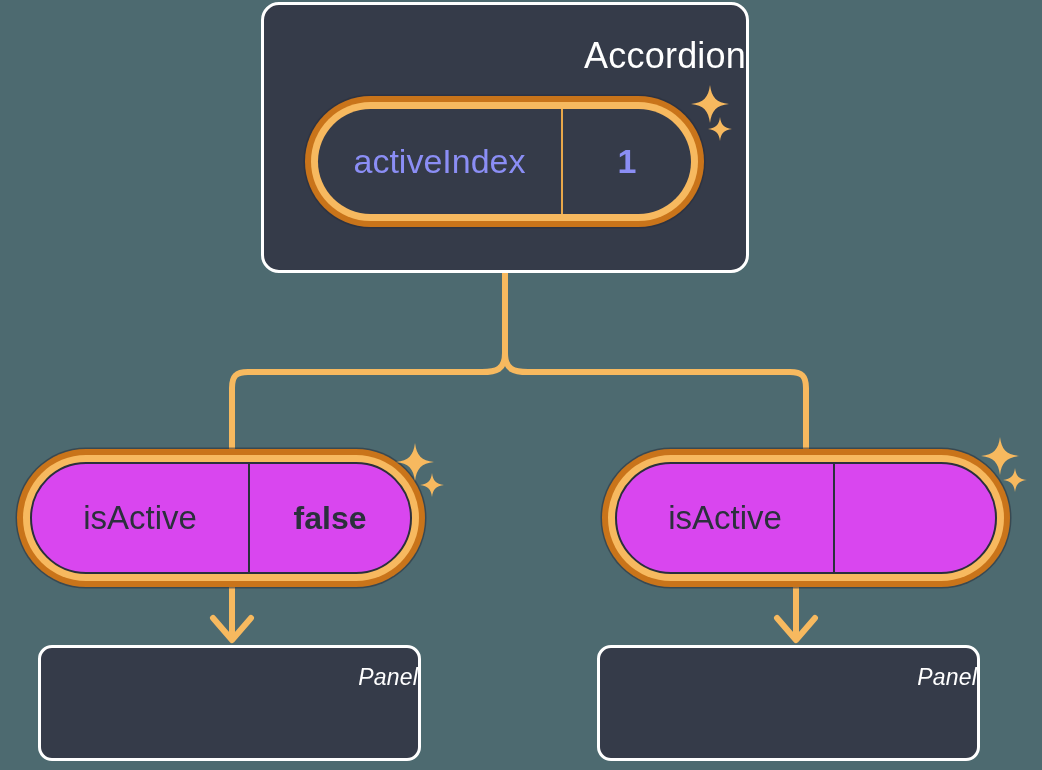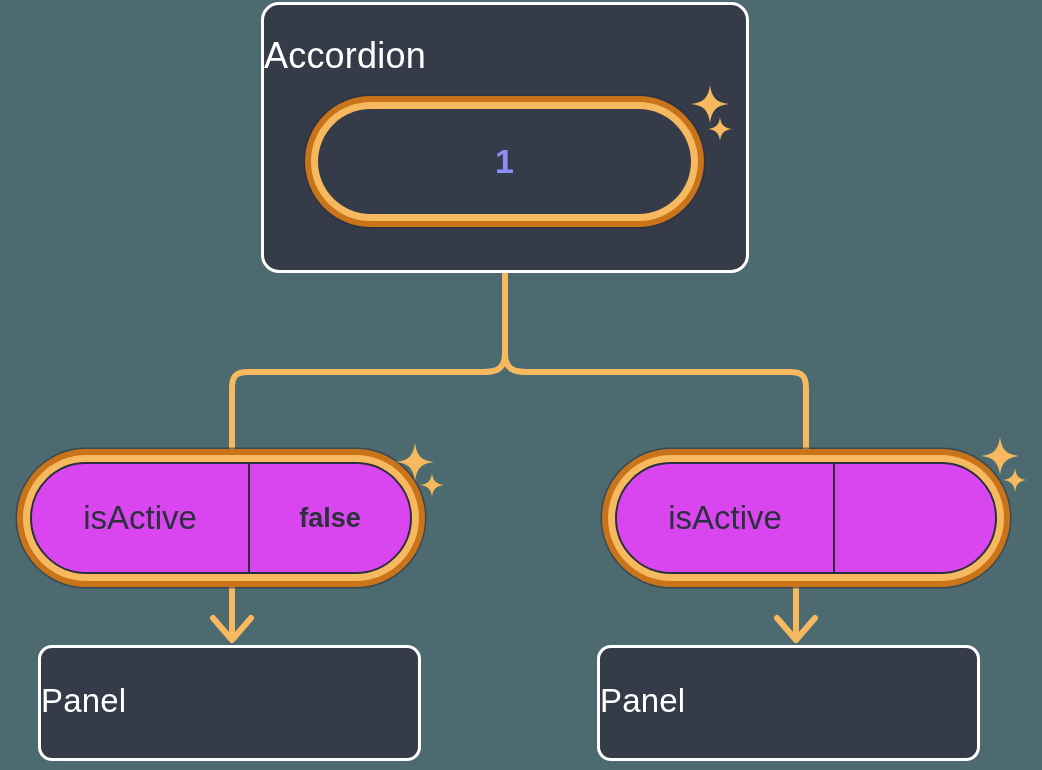--- a/index.html
+++ b/index.html
@@ -36,22 +36,23 @@
     background: #353b49;
     border: 3px solid #ffffff;
     border-radius: 18px;
     box-sizing: border-box;
   }
   .card-title {
     color: #ffffff;
     font-size: 36px;
     font-weight: 400;
     letter-spacing: 0.2px;
-    text-align: left;
+    text-align: right;
     white-space: nowrap;
+    padding-left: 35px;
   }
 
   
   #root-card {
     left: 261px;
     top: 2px;
     width: 488px;
     height: 271px;
   }
   #root-card .card-title {
@@ -61,22 +62,23 @@
   
   .panel-card {
     width: 383px;
     height: 116px;
     top: 645px;
     border-radius: 14px;
   }
   #panel-left  { left: 38px; }
   #panel-right { left: 597px; }
   .panel-card .card-title {
-    margin-top: 34px;
-    font-size: 33px;
+    margin-top: 16px;
+    font-size: 23px;
+    font-style: italic;
   }
 
   
   .pill-wrap {
     position: absolute;
     box-sizing: border-box;
     border-radius: 999px;
   }
   
   .pill-outer {
@@ -153,21 +155,21 @@
   }
   .child-pill .pill-key {
     flex: 0 0 218px;
     color: #2b303c;
     font-size: 33px;
     border-right: 2px solid #2b303c;
   }
   .child-pill .pill-val {
     flex: 1 1 auto;
     color: #2b303c;
-    font-size: 27px;
+    font-size: 32px;
     font-weight: 700;
   }
 
   
   .sparkle {
     position: absolute;
     pointer-events: none;
   }
   .sparkle svg { display: block; }
 </style>
@@ -196,20 +198,21 @@
   </svg>
 
   <div class="card" id="root-card">
     <div class="card-title">Accordion</div>
   </div>
 
   <div class="pill-wrap" id="root-pill">
     <div class="pill-outer">
       <div class="pill-mid">
         <div class="pill-inner">
+          <div class="pill-key">activeIndex</div>
           <div class="pill-val">1</div>
         </div>
       </div>
     </div>
   </div>
 
   <div class="pill-wrap child-pill" id="pill-left">
     <div class="pill-outer">
       <div class="pill-mid">
         <div class="pill-inner">

